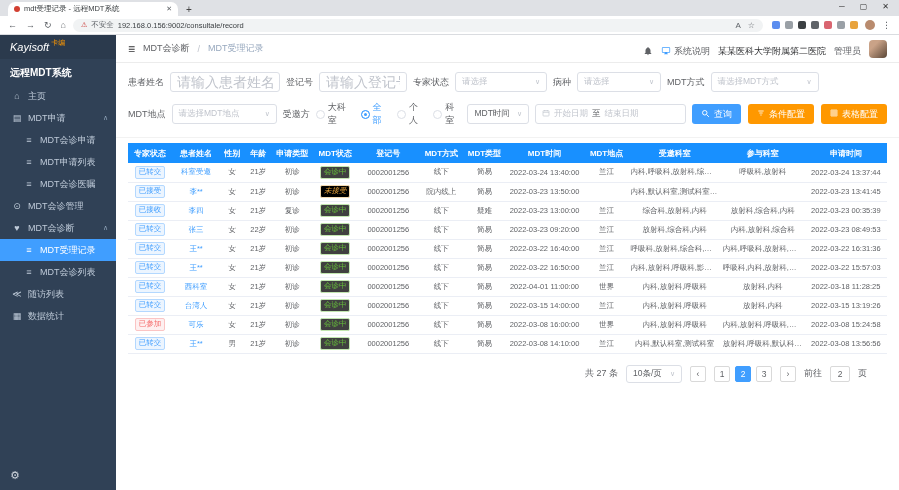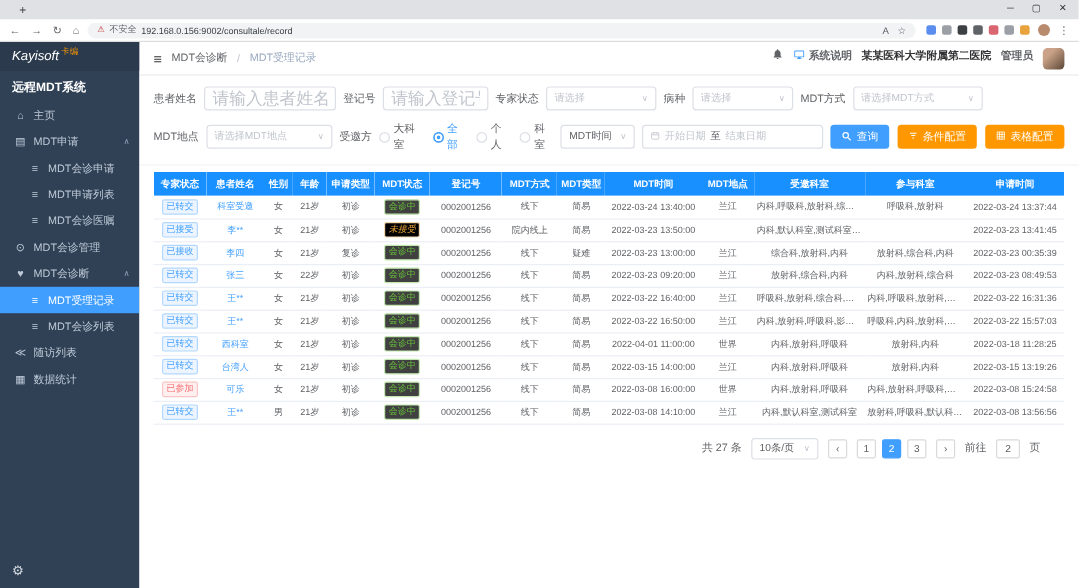--- a/index.html
+++ b/index.html
@@ -43,21 +43,21 @@
   .mi-icon{font-size:9px;width:10px;text-align:center;flex:0 0 auto;}
   .mi-label{white-space:nowrap;overflow:hidden;}
   .sidebar-gear{position:absolute;left:10px;bottom:8px;color:#d0d6de;font-size:11px;cursor:pointer;}
 
   .main{flex:1;display:flex;flex-direction:column;background:#fff;min-width:0;}
   .appheader{height:28px;display:flex;align-items:center;gap:8px;padding:0 12px;border-bottom:1px solid #ececec;font-size:9px;color:#5a5e66;flex:0 0 28px;}
   .hamburger{font-size:12px;color:#303133;cursor:pointer;}
   .crumb-parent{color:#606266;}
   .crumb-sep{color:#c0c4cc;}
   .crumb-current{color:#97a8be;}
-  .hdr-right{margin-left:auto;display:flex;align-items:flex-start;gap:8px;font-weight:bold;}
+  .hdr-right{margin-left:auto;display:flex;align-items:flex-end;gap:8px;}
   .help{display:flex;align-items:center;gap:3px;color:#606266;cursor:pointer;}
   .hospital{color:#303133;}
   .username{color:#606266;}
   .avatar{width:18px;height:18px;border-radius:4px;background:linear-gradient(135deg,#c9a287 30%,#5a4636);cursor:pointer;}
 
   
   .filters{padding:9px 12px 1px;border-bottom:1px solid #f2f2f2;}
   .frow{display:flex;align-items:center;gap:6px;margin-bottom:9px;font-size:9px;color:#606266;}
   .flabel{white-space:nowrap;}
   .finput,.fselect,.fdate{height:20px;border:1px solid #dcdfe6;border-radius:3px;background:#fff;display:flex;align-items:center;padding:0 6px;font-size:8.5px;color:#c0c4cc;}
@@ -95,20 +95,25 @@
   .pbtn.active{background:#409eff;border-color:#409eff;color:#fff;}
   .pages{display:flex;gap:5px;}
   .goto-input{width:20px;height:16px;border:1px solid #d9d9d9;border-radius:2px;text-align:center;font-size:8.5px;color:#606266;outline:none;}
 </style>
 </head>
 <body>
 
 <div class="screen">
 
   <div class="tabstrip">
+    <div class="tab">
+      <span class="favicon"></span>
+      <span class="tab-title">mdt受理记录 - 远程MDT系统</span>
+      <span class="tab-close">✕</span>
+    </div>
     <span class="newtab">+</span>
     <div class="wincontrols">
       <span>─</span>
       <span>▢</span>
       <span>✕</span>
     </div>
   </div>
 
   <div class="addressbar">
     <div class="navicons">

